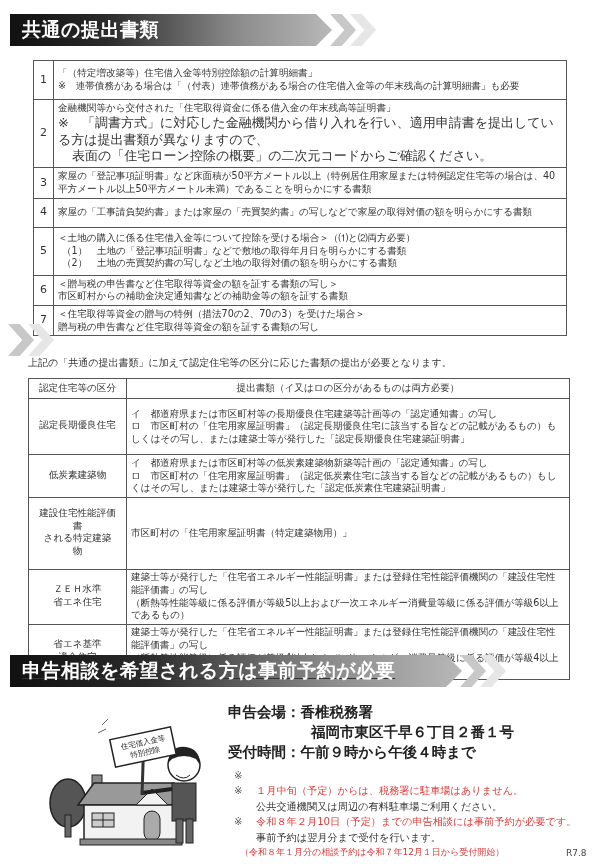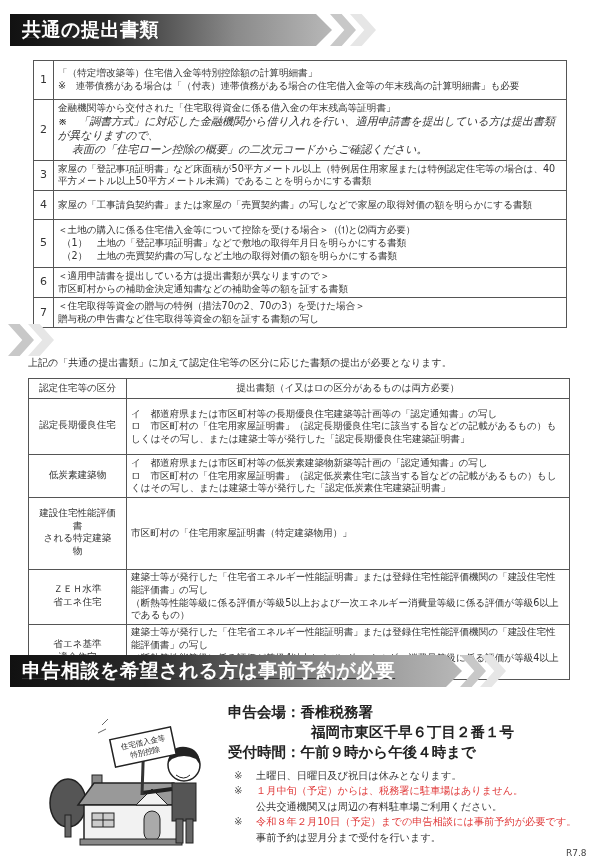--- a/index.html
+++ b/index.html
@@ -17,21 +17,21 @@
     clip-path: polygon(0 0, 45% 0, 100% 50%, 45% 100%, 0 100%, 55% 50%); }
   .chev.c1 { background: #c8c8c8; }
   .chev.c2 { background: #e6e6e6; margin-left: -6px; }
 
   table { border-collapse: collapse; position: absolute; }
   td, th { border: 1px solid #555; font-size: 9.6px; line-height: 1.32; color: #333; vertical-align: middle; font-weight: normal; }
 
   #common-table { left: 33px; top: 60px; width: 534px; }
   #common-table td.num { width: 20px; text-align: center; font-size: 11px; }
   #common-table td.body { padding: 2px 4px; }
-  .small { font-size: 11px; line-height: 1.3; font-style: italic; }
+  .small { font-size: 13px; line-height: 1.3; }
 
   .intro { position: absolute; left: 28px; top: 356px; font-size: 10px; color: #333; }
 
   #cat-table { left: 28px; top: 378px; width: 542px; }
   #cat-table th { font-size: 9.6px; padding: 3px 2px; text-align: center; }
   #cat-table td.cat { width: 98px; text-align: center; padding: 10px; font-family: Liberation Mono, monospace; }
   #cat-table td.docs { padding: 0 4px; }
 
   .venue { position: absolute; left: 228px; top: 702px; font-size: 14.5px; font-weight: bold; color: #222; line-height: 20px; }
   .venue .row { display: flex; }
@@ -85,21 +85,21 @@
     <td class="num">5</td>
     <td class="body">
       <div>＜土地の購入に係る住宅借入金等について控除を受ける場合＞（⑴と⑵両方必要）</div>
       <div style="padding-left:4px;">（1）　土地の「登記事項証明書」などで敷地の取得年月日を明らかにする書類</div>
       <div style="padding-left:4px;">（2）　土地の売買契約書の写しなど土地の取得対価の額を明らかにする書類</div>
     </td>
   </tr>
   <tr style="height:30px;">
     <td class="num">6</td>
     <td class="body">
-      <div>＜適用申請書を提出している方は提出書類が異なりますので＞</div>
+      <div>＜贈与税の申告書など住宅取得等資金の額を証する書類の写し＞</div>
       <div>市区町村からの補助金決定通知書などの補助金等の額を証する書類</div>
     </td>
   </tr>
   <tr style="height:30px;">
     <td class="num">7</td>
     <td class="body">
       <div>＜住宅取得等資金の贈与の特例（措法70の2、70の3）を受けた場合＞</div>
       <div>贈与税の申告書など住宅取得等資金の額を証する書類の写し</div>
     </td>
   </tr>
@@ -216,27 +216,27 @@
   <div class="addr">福岡市東区千早６丁目２番１号</div>
   <div class="row">
       <span>受付時間：</span>
       <span>午前９時から午後４時まで</span>
     </div>
 </div>
 
 <div class="notes">
   <div class="line">
       <span class="mark">※</span>
-      <span>土曜日、日曜日及び祝日は休みとなります。</span>
     </div>
   <div class="line">
       <span class="mark">※</span>
       <span class="red">１月中旬（予定）からは、税務署に駐車場はありません。</span>
     </div>
   <div class="sub">公共交通機関又は周辺の有料駐車場ご利用ください。</div>
   <div class="line">
       <span class="mark red">※</span>
       <span class="red">令和８年２月10日（予定）までの申告相談には事前予約が必要です。</span>
     </div>
   <div class="sub">事前予約は翌月分まで受付を行います。</div>
+  <div class="paren">（令和８年１月分の相談予約は令和７年12月１日から受付開始）</div>
 </div>
 
 <div class="ver">R7.8</div>
 
 </body></html>

